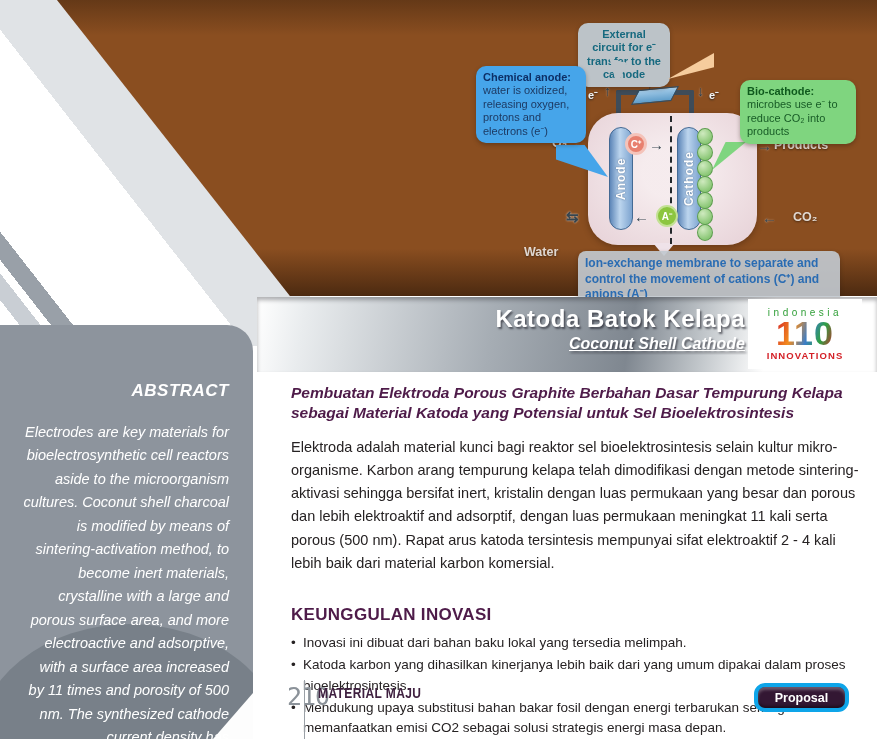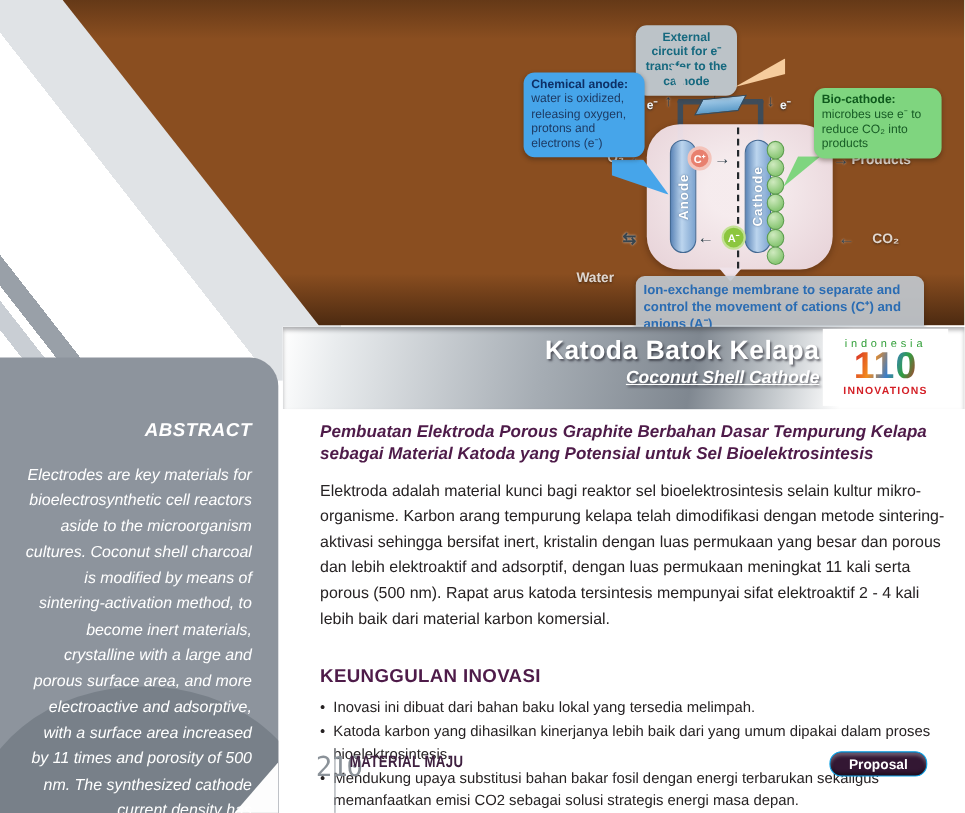--- a/index.html
+++ b/index.html
@@ -132,21 +132,21 @@
     padding-left:12px;margin-bottom:2px;}
   .adv-list li .bullet{position:absolute;left:0;top:0;font-size:13.5px;color:#262223;}
 
   
   .footer-number{position:absolute;left:287px;top:682px;font-family:"DejaVu Sans Mono",monospace;
     font-size:25px;color:#8b9299;letter-spacing:-1px;}
   .footer-line{position:absolute;left:304px;top:680px;width:1px;height:59px;background:#9aa0a6;}
   .footer-section{position:absolute;left:318px;top:684px;font-size:15px;font-weight:bold;
     color:#3f2040;letter-spacing:.5px;transform:scaleX(.8);transform-origin:left center;}
   .footer-badge{position:absolute;left:754px;top:683px;width:87px;height:21px;border-radius:11px;
-    background:#331733;border:1px solid #0ea5e9;
+    background:#331733;border:4px solid #0ea5e9;
     box-shadow:inset 0 3px 3px rgba(255,255,255,.28), inset 0 -2px 3px rgba(0,0,0,.45);
     color:#fff;font-size:12.5px;font-weight:bold;display:flex;align-items:center;justify-content:center;}
 </style>
 </head>
 <body>
 
 <div class="page">
 
   <div class="left-deco"></div>
   <div class="photo"></div>

